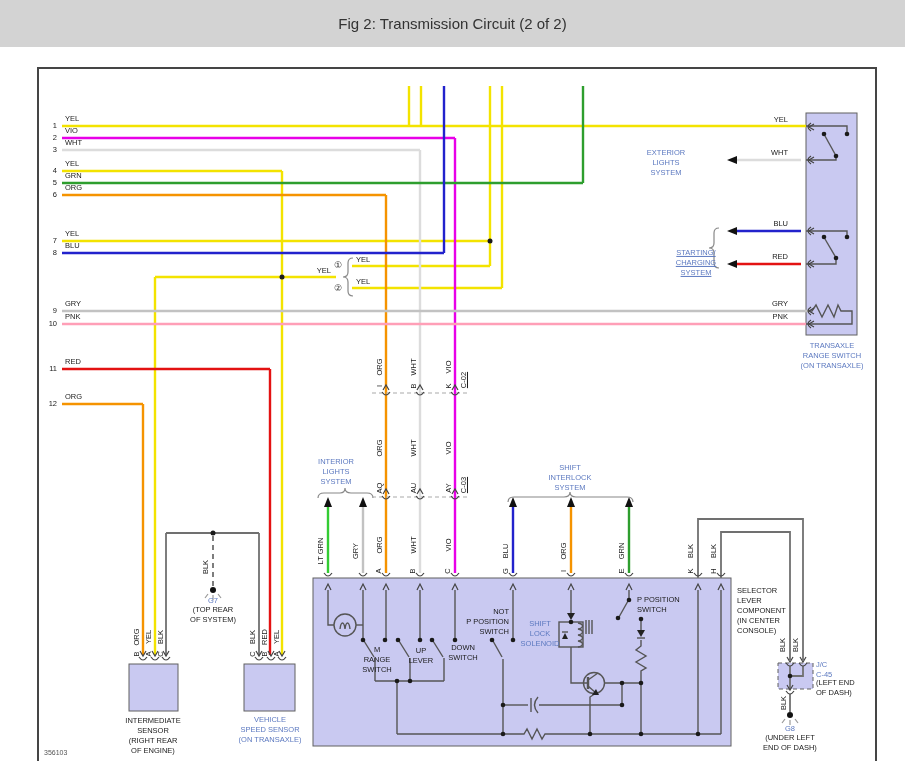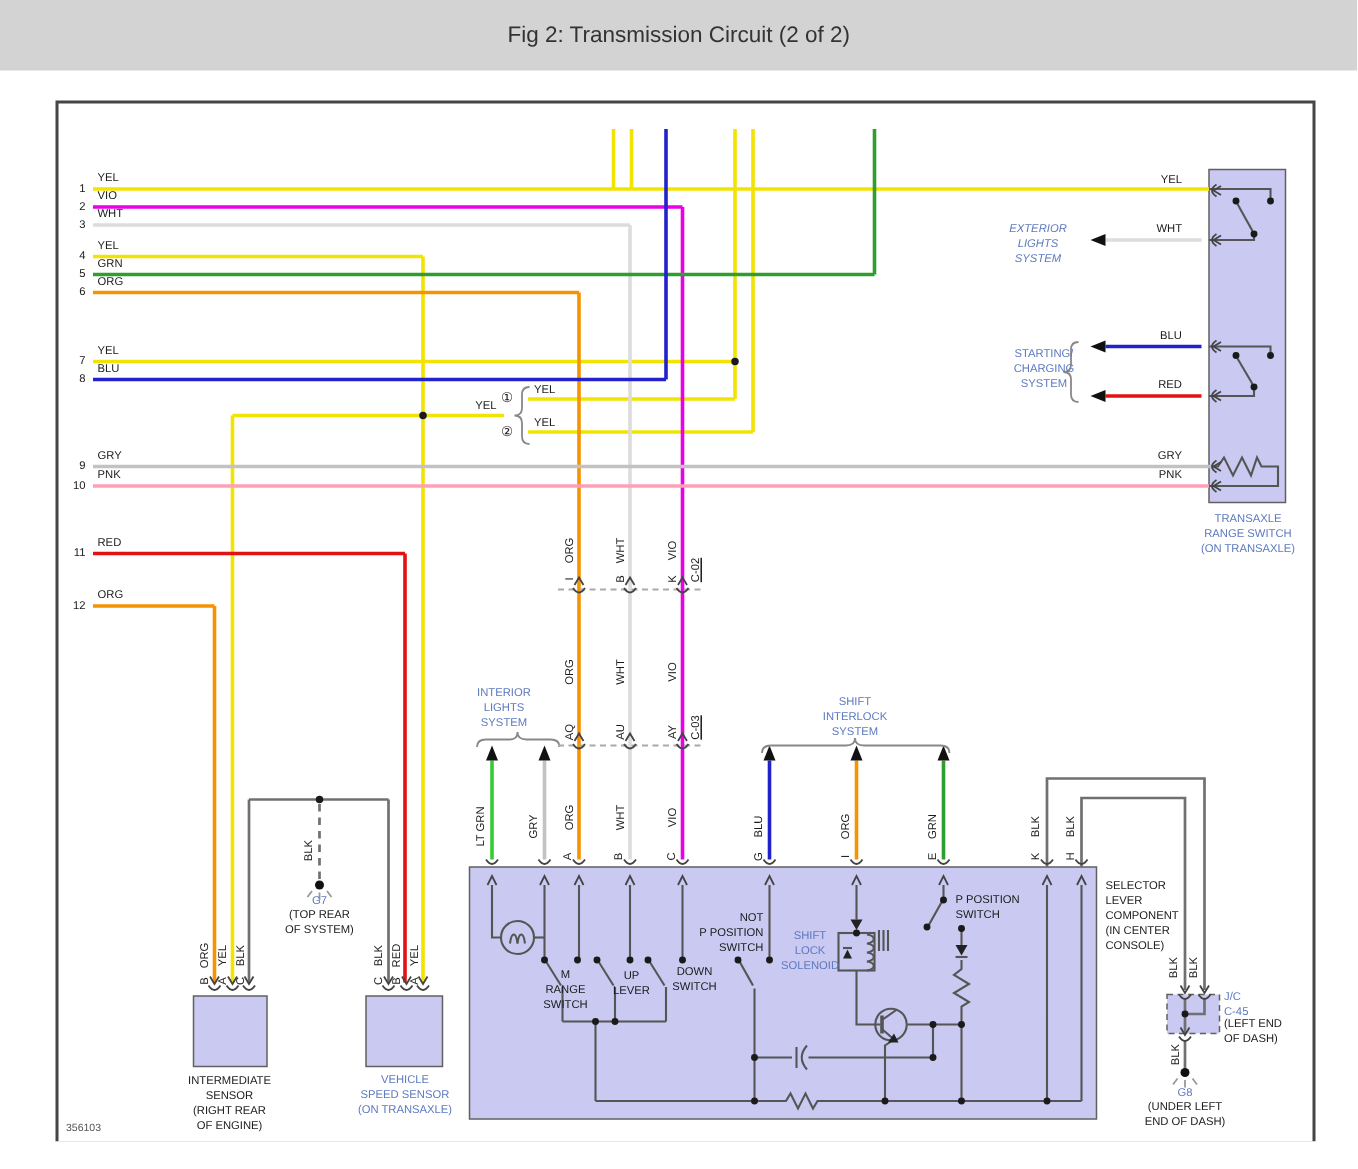--- a/index.html
+++ b/index.html
@@ -330,24 +330,24 @@
       <div class="circ" style="left: 338px; top: 265px;">①</div>
       <div class="circ" style="left: 338px; top: 288px;">②</div>
       <div class="left" style="left: 356px; top: 260px;">YEL</div>
       <div class="left" style="left: 356px; top: 282px;">YEL</div>
       <div class="right" style="left: 788px; top: 120px;">YEL</div>
       <div class="right" style="left: 788px; top: 153px;">WHT</div>
       <div class="right" style="left: 788px; top: 224px;">BLU</div>
       <div class="right" style="left: 788px; top: 257px;">RED</div>
       <div class="right" style="left: 788px; top: 304px;">GRY</div>
       <div class="right" style="left: 788px; top: 317px;">PNK</div>
-      <div class="blue" style="left: 692px; top: 163px; font-style: italic;">EXTERIOR
+      <div class="blue" style="left: 666px; top: 163px;">EXTERIOR
 LIGHTS
 SYSTEM</div>
-      <div class="blue" style="left: 696px; top: 246px;">STARTING/
+      <div class="blue" style="left: 696px; top: 263px; text-decoration: underline;">STARTING/
 CHARGING
 SYSTEM</div>
       <div class="blue" style="left: 336px; top: 472px;">INTERIOR
 LIGHTS
 SYSTEM</div>
       <div class="blue" style="left: 570px; top: 478px;">SHIFT
 INTERLOCK
 SYSTEM</div>
       <div class="blue" style="left: 832px; top: 356px;">TRANSAXLE
 RANGE SWITCH

